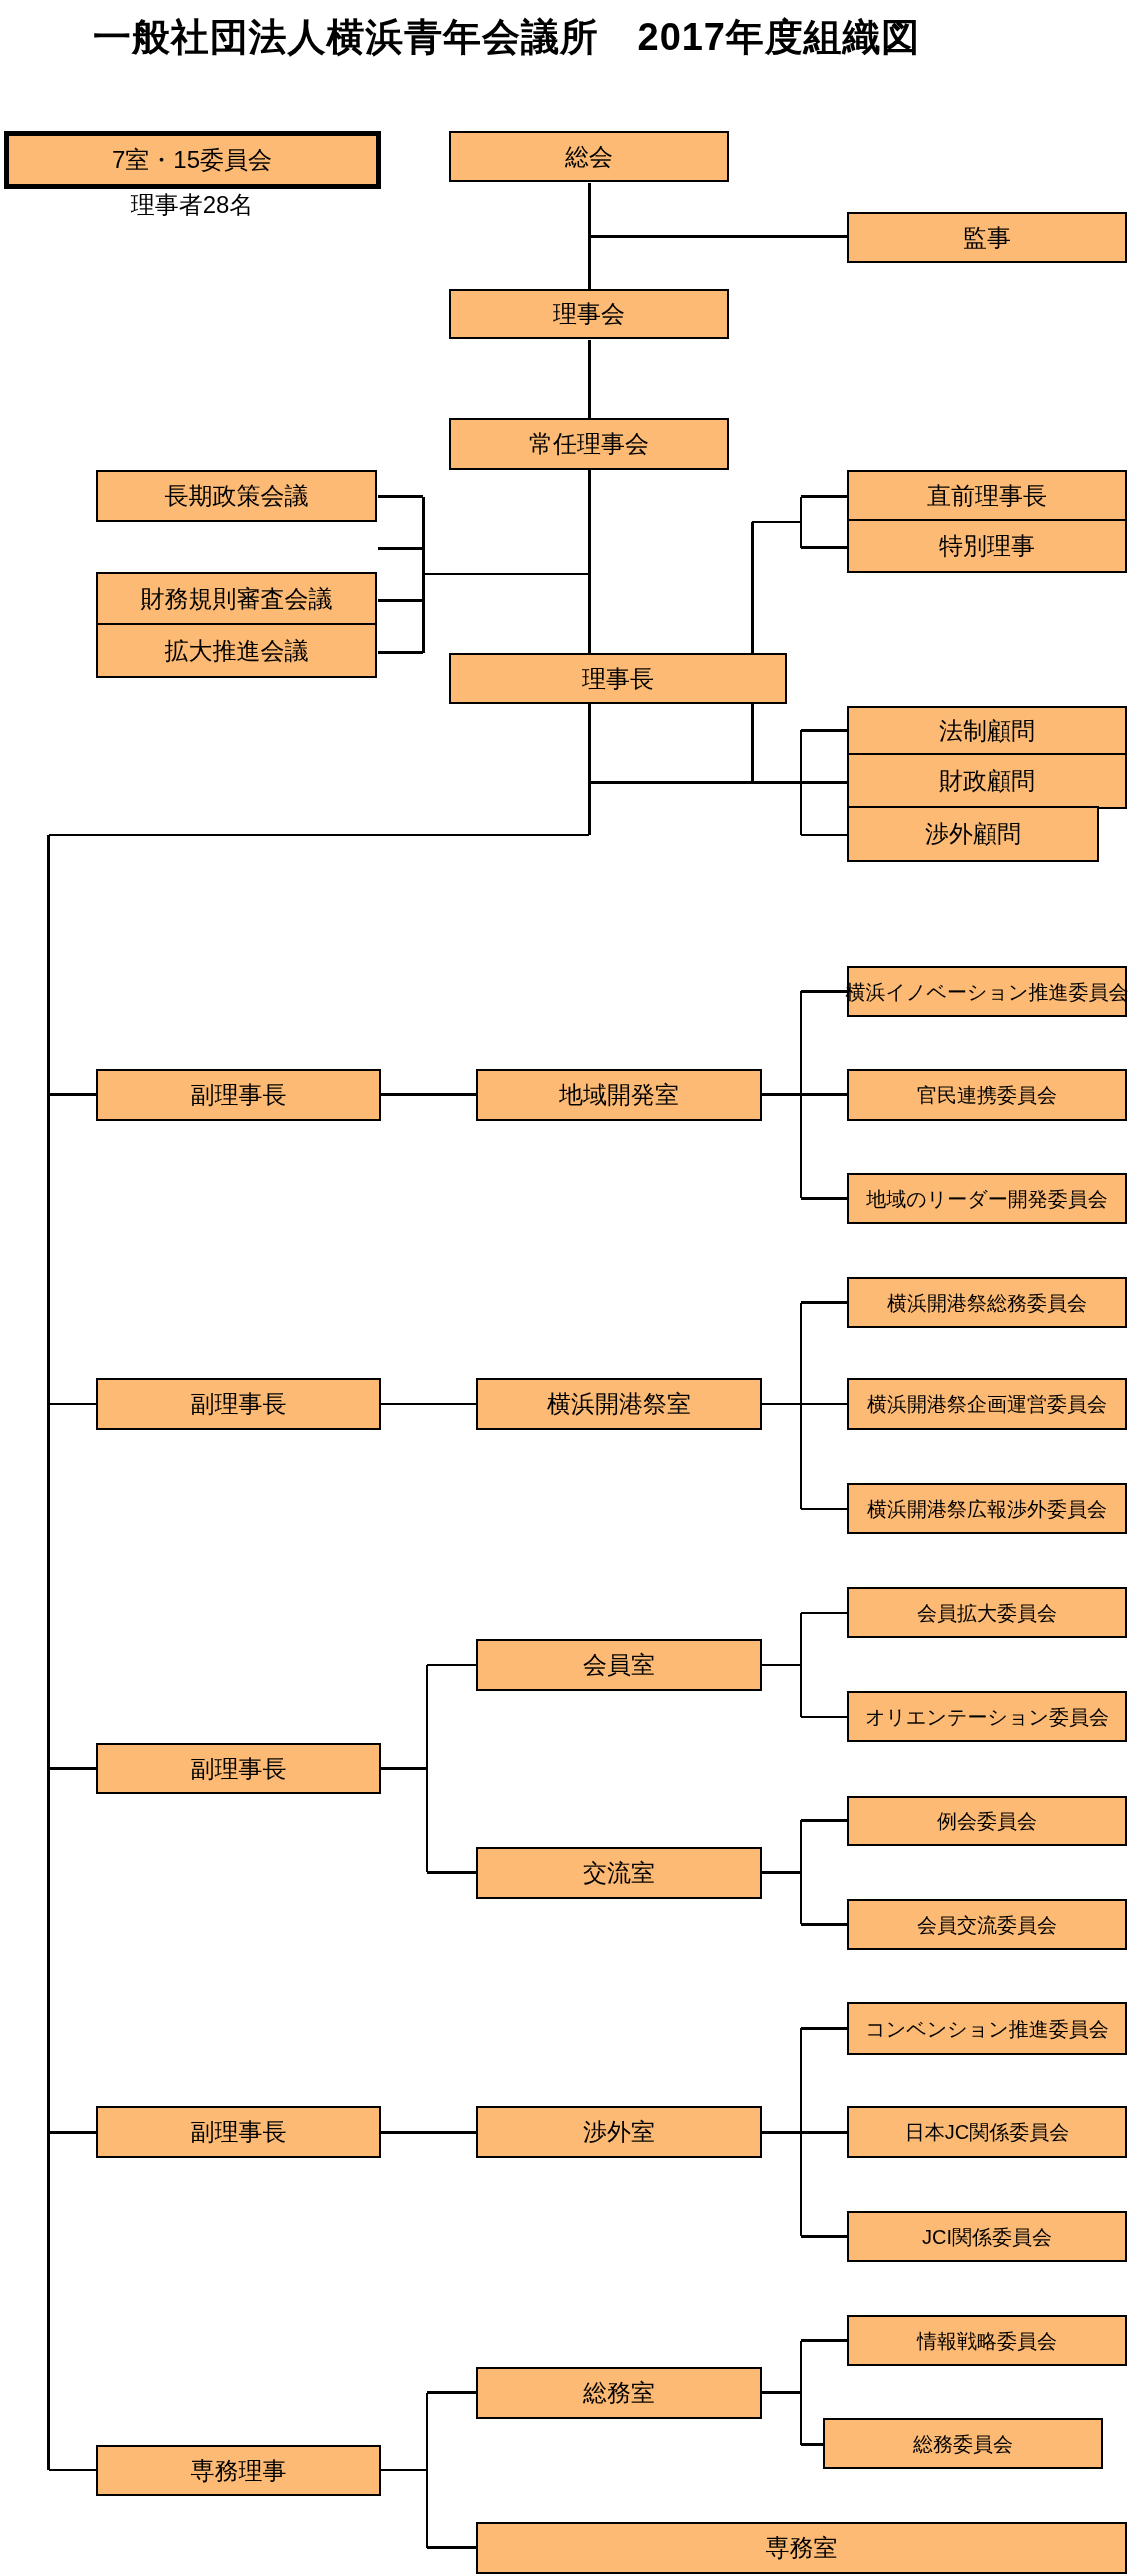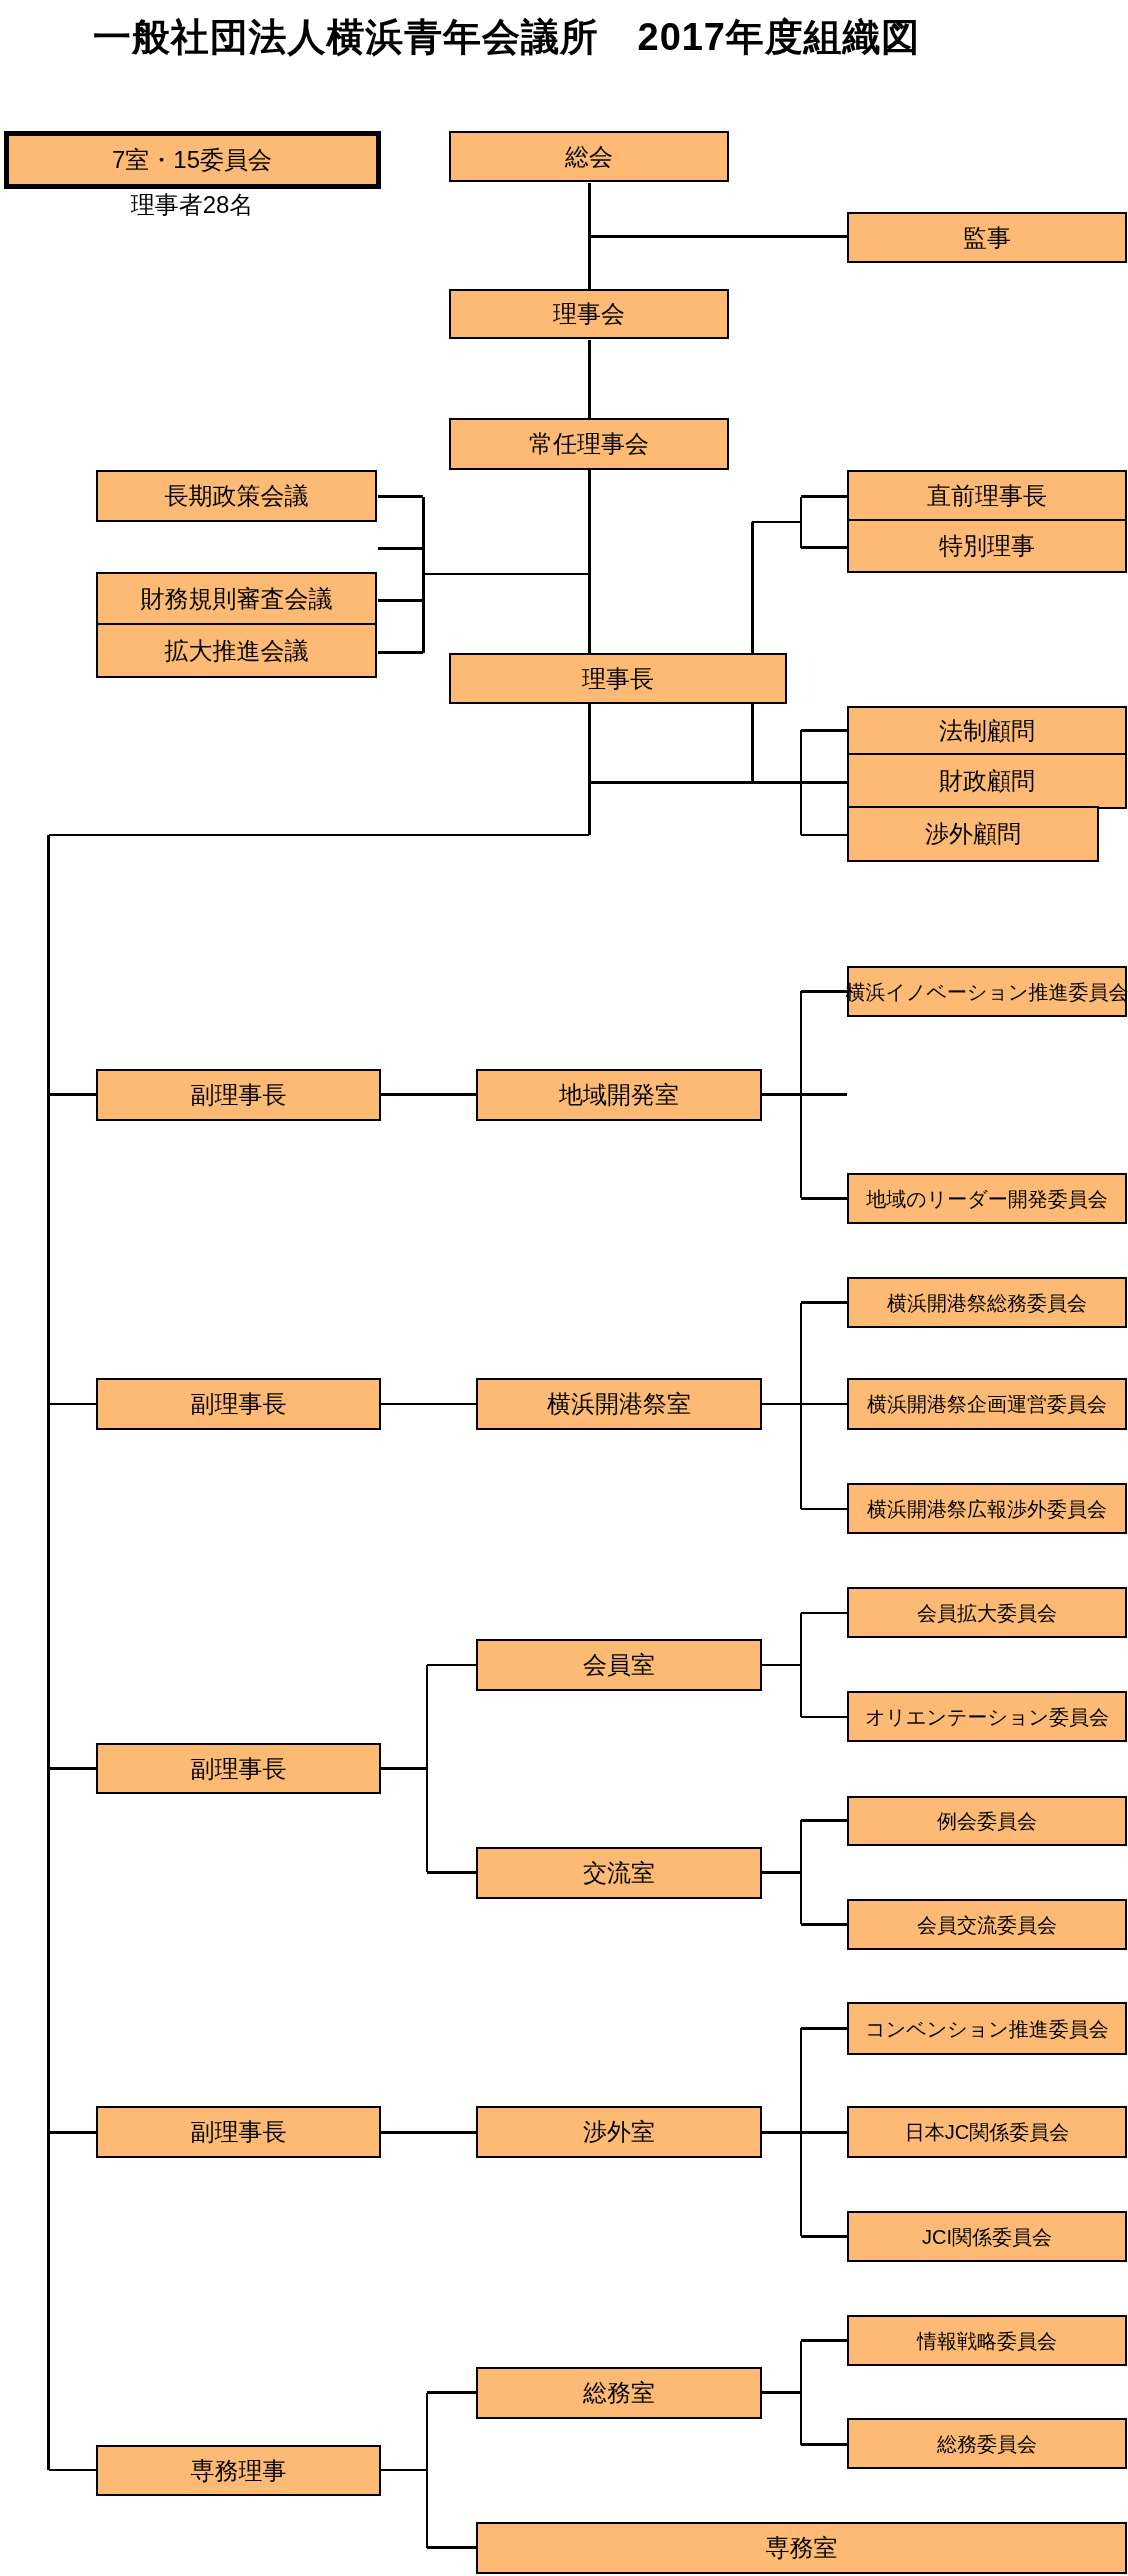--- a/index.html
+++ b/index.html
@@ -108,20 +108,21 @@
 
   <div class="node" style="left:449px;top:653px;width:338px;height:51px">理事長</div>
 
   <div class="node" style="left:847px;top:706px;width:280px;height:50px">法制顧問</div>
   <div class="node" style="left:847px;top:753px;width:280px;height:56px">財政顧問</div>
   <div class="node" style="left:847px;top:806px;width:252px;height:56px">渉外顧問</div>
 
   <div class="node" style="left:96px;top:1069px;width:285px;height:52px">副理事長</div>
   <div class="node" style="left:476px;top:1069px;width:286px;height:52px">地域開発室</div>
   <div class="node sm" style="left:847px;top:966px;width:280px;height:51px">横浜イノベーション推進委員会</div>
+  <div class="node sm" style="left:847px;top:1069px;width:280px;height:52px">官民連携委員会</div>
   <div class="node sm" style="left:847px;top:1173px;width:280px;height:51px">地域のリーダー開発委員会</div>
 
   <div class="node" style="left:96px;top:1378px;width:285px;height:52px">副理事長</div>
   <div class="node" style="left:476px;top:1378px;width:286px;height:52px">横浜開港祭室</div>
   <div class="node sm" style="left:847px;top:1277px;width:280px;height:51px">横浜開港祭総務委員会</div>
   <div class="node sm" style="left:847px;top:1378px;width:280px;height:52px">横浜開港祭企画運営委員会</div>
   <div class="node sm" style="left:847px;top:1483px;width:280px;height:51px">横浜開港祭広報渉外委員会</div>
 
   <div class="node" style="left:96px;top:1743px;width:285px;height:51px">副理事長</div>
   <div class="node" style="left:476px;top:1639px;width:286px;height:52px">会員室</div>
@@ -133,17 +134,17 @@
 
   <div class="node" style="left:96px;top:2106px;width:285px;height:52px">副理事長</div>
   <div class="node" style="left:476px;top:2106px;width:286px;height:52px">渉外室</div>
   <div class="node sm" style="left:847px;top:2002px;width:280px;height:53px">コンベンション推進委員会</div>
   <div class="node sm" style="left:847px;top:2106px;width:280px;height:52px">日本JC関係委員会</div>
   <div class="node sm" style="left:847px;top:2211px;width:280px;height:51px">JCI関係委員会</div>
 
   <div class="node" style="left:96px;top:2445px;width:285px;height:51px">専務理事</div>
   <div class="node" style="left:476px;top:2367px;width:286px;height:52px">総務室</div>
   <div class="node sm" style="left:847px;top:2315px;width:280px;height:51px">情報戦略委員会</div>
-  <div class="node sm" style="left:847px;top:2418px;width:280px;height:51px">総務委員会</div>
+  <div class="node sm" style="left:823px;top:2418px;width:280px;height:51px">総務委員会</div>
   <div class="node" style="left:476px;top:2522px;width:651px;height:52px">専務室</div>
 
 </div>
 
 
 </body></html>

